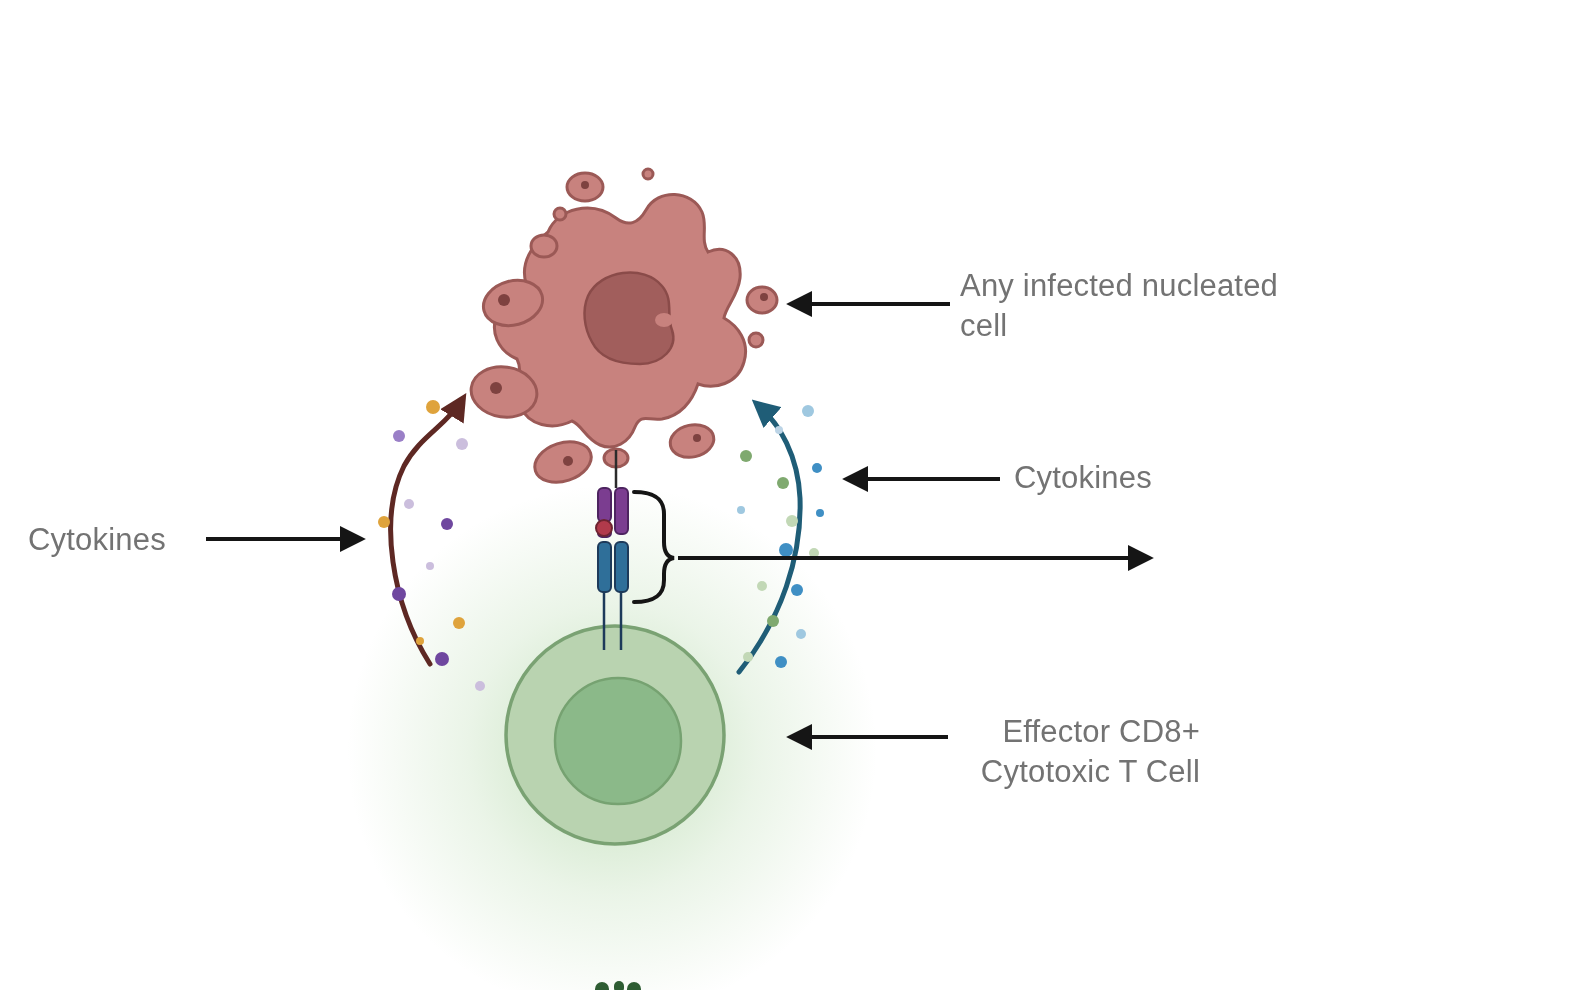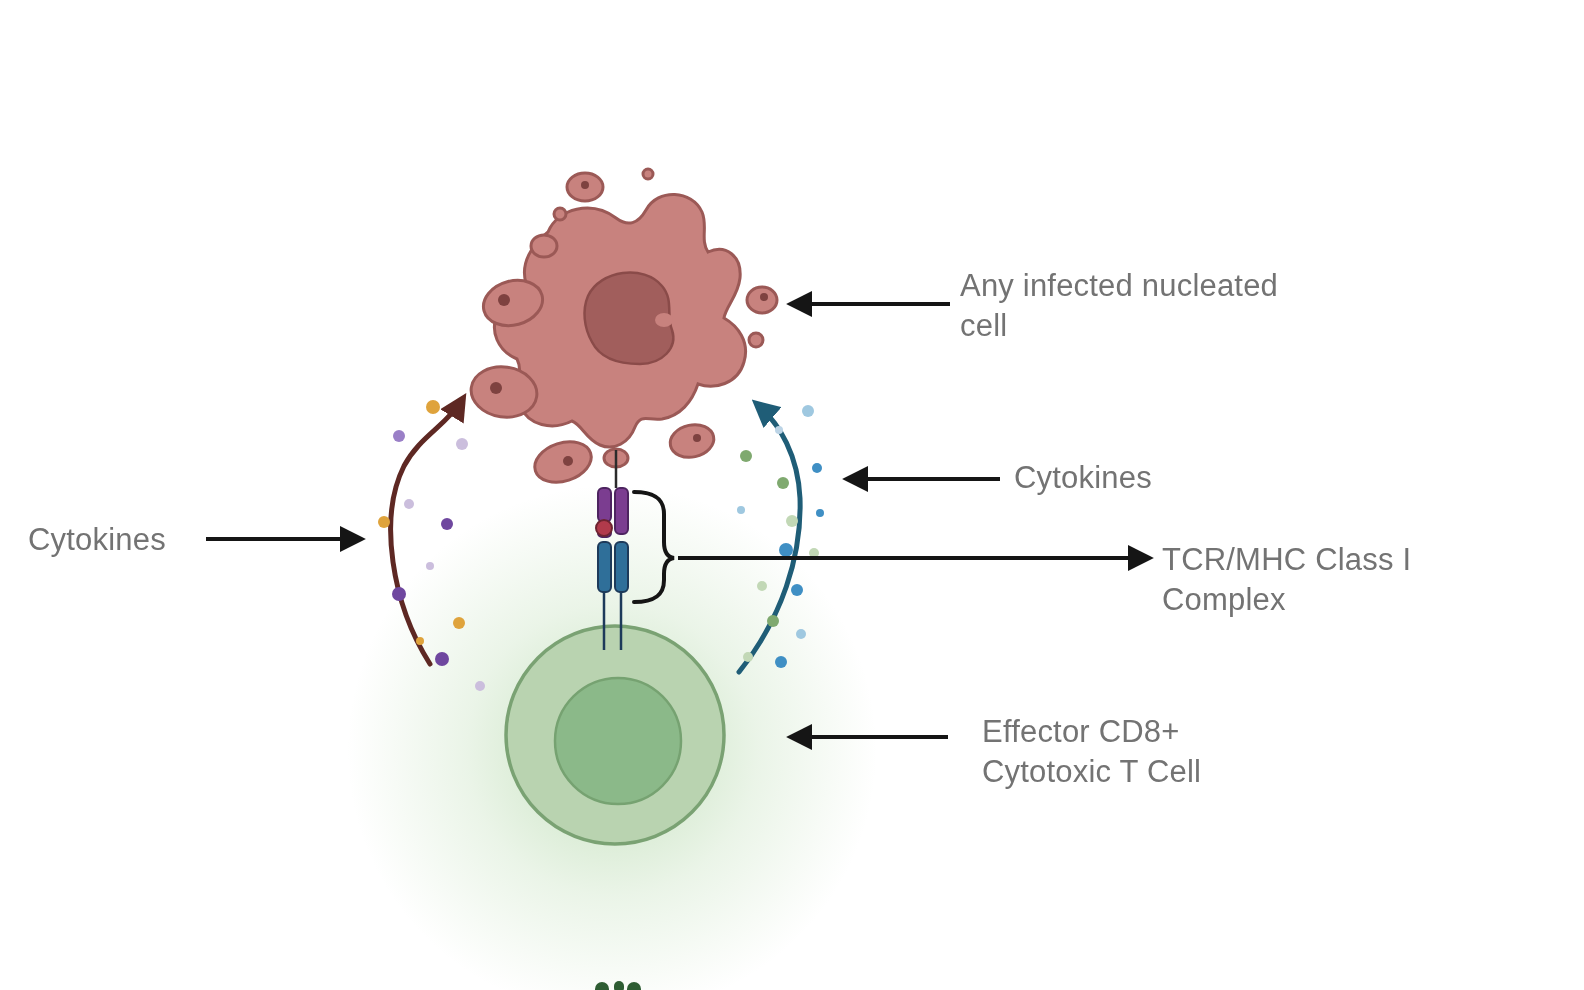--- a/index.html
+++ b/index.html
@@ -4,21 +4,21 @@
 <style>
   html,body{margin:0;padding:0;background:#ffffff;}
   .stage{position:relative;width:1584px;height:990px;background:#ffffff;overflow:hidden;
          font-family:"Liberation Sans",sans-serif;}
   .stage svg{position:absolute;left:0;top:0;}
   .label{position:absolute;font-size:31px;color:#737373;line-height:1.3;letter-spacing:.2px;}
   #label-infected{left:960px;top:266px;width:350px;}
   #label-cytokines{left:1014px;top:458px;}
   #label-cytotoxins{left:28px;top:520px;}
   #label-tcr{left:1162px;top:540px;width:290px;}
-  #label-effector{left:982px;top:712px;width:250px;}
+  #label-effector{left:950px;top:712px;width:250px;text-align:right;}
 </style>
 </head>
 <body>
 
 <div class="stage">
 
   <svg id="scene" width="1584" height="990" viewBox="0 0 1584 990">
     <defs>
       <radialGradient id="glow" cx="50%" cy="50%" r="50%">
         <stop offset="0%" stop-color="rgba(141,196,126,0.50)"></stop>
@@ -164,15 +164,14 @@
     <g fill="#2e5d33">
       <circle cx="602" cy="989" r="7"></circle>
       <rect x="614" y="981" width="10" height="12" rx="5"></rect>
       <circle cx="634" cy="989" r="7"></circle>
     </g>
   </svg>
 
   <div class="label" id="label-infected">Any infected nucleated cell</div>
   <div class="label" id="label-cytokines">Cytokines</div>
   <div class="label" id="label-cytotoxins">Cytokines</div>
-  <div class="label" id="label-tcr">TCR/MHC Class I Complex</div>
   <div class="label" id="label-effector">Effector CD8+ Cytotoxic T Cell</div>
 </div>
 
 </body></html>

